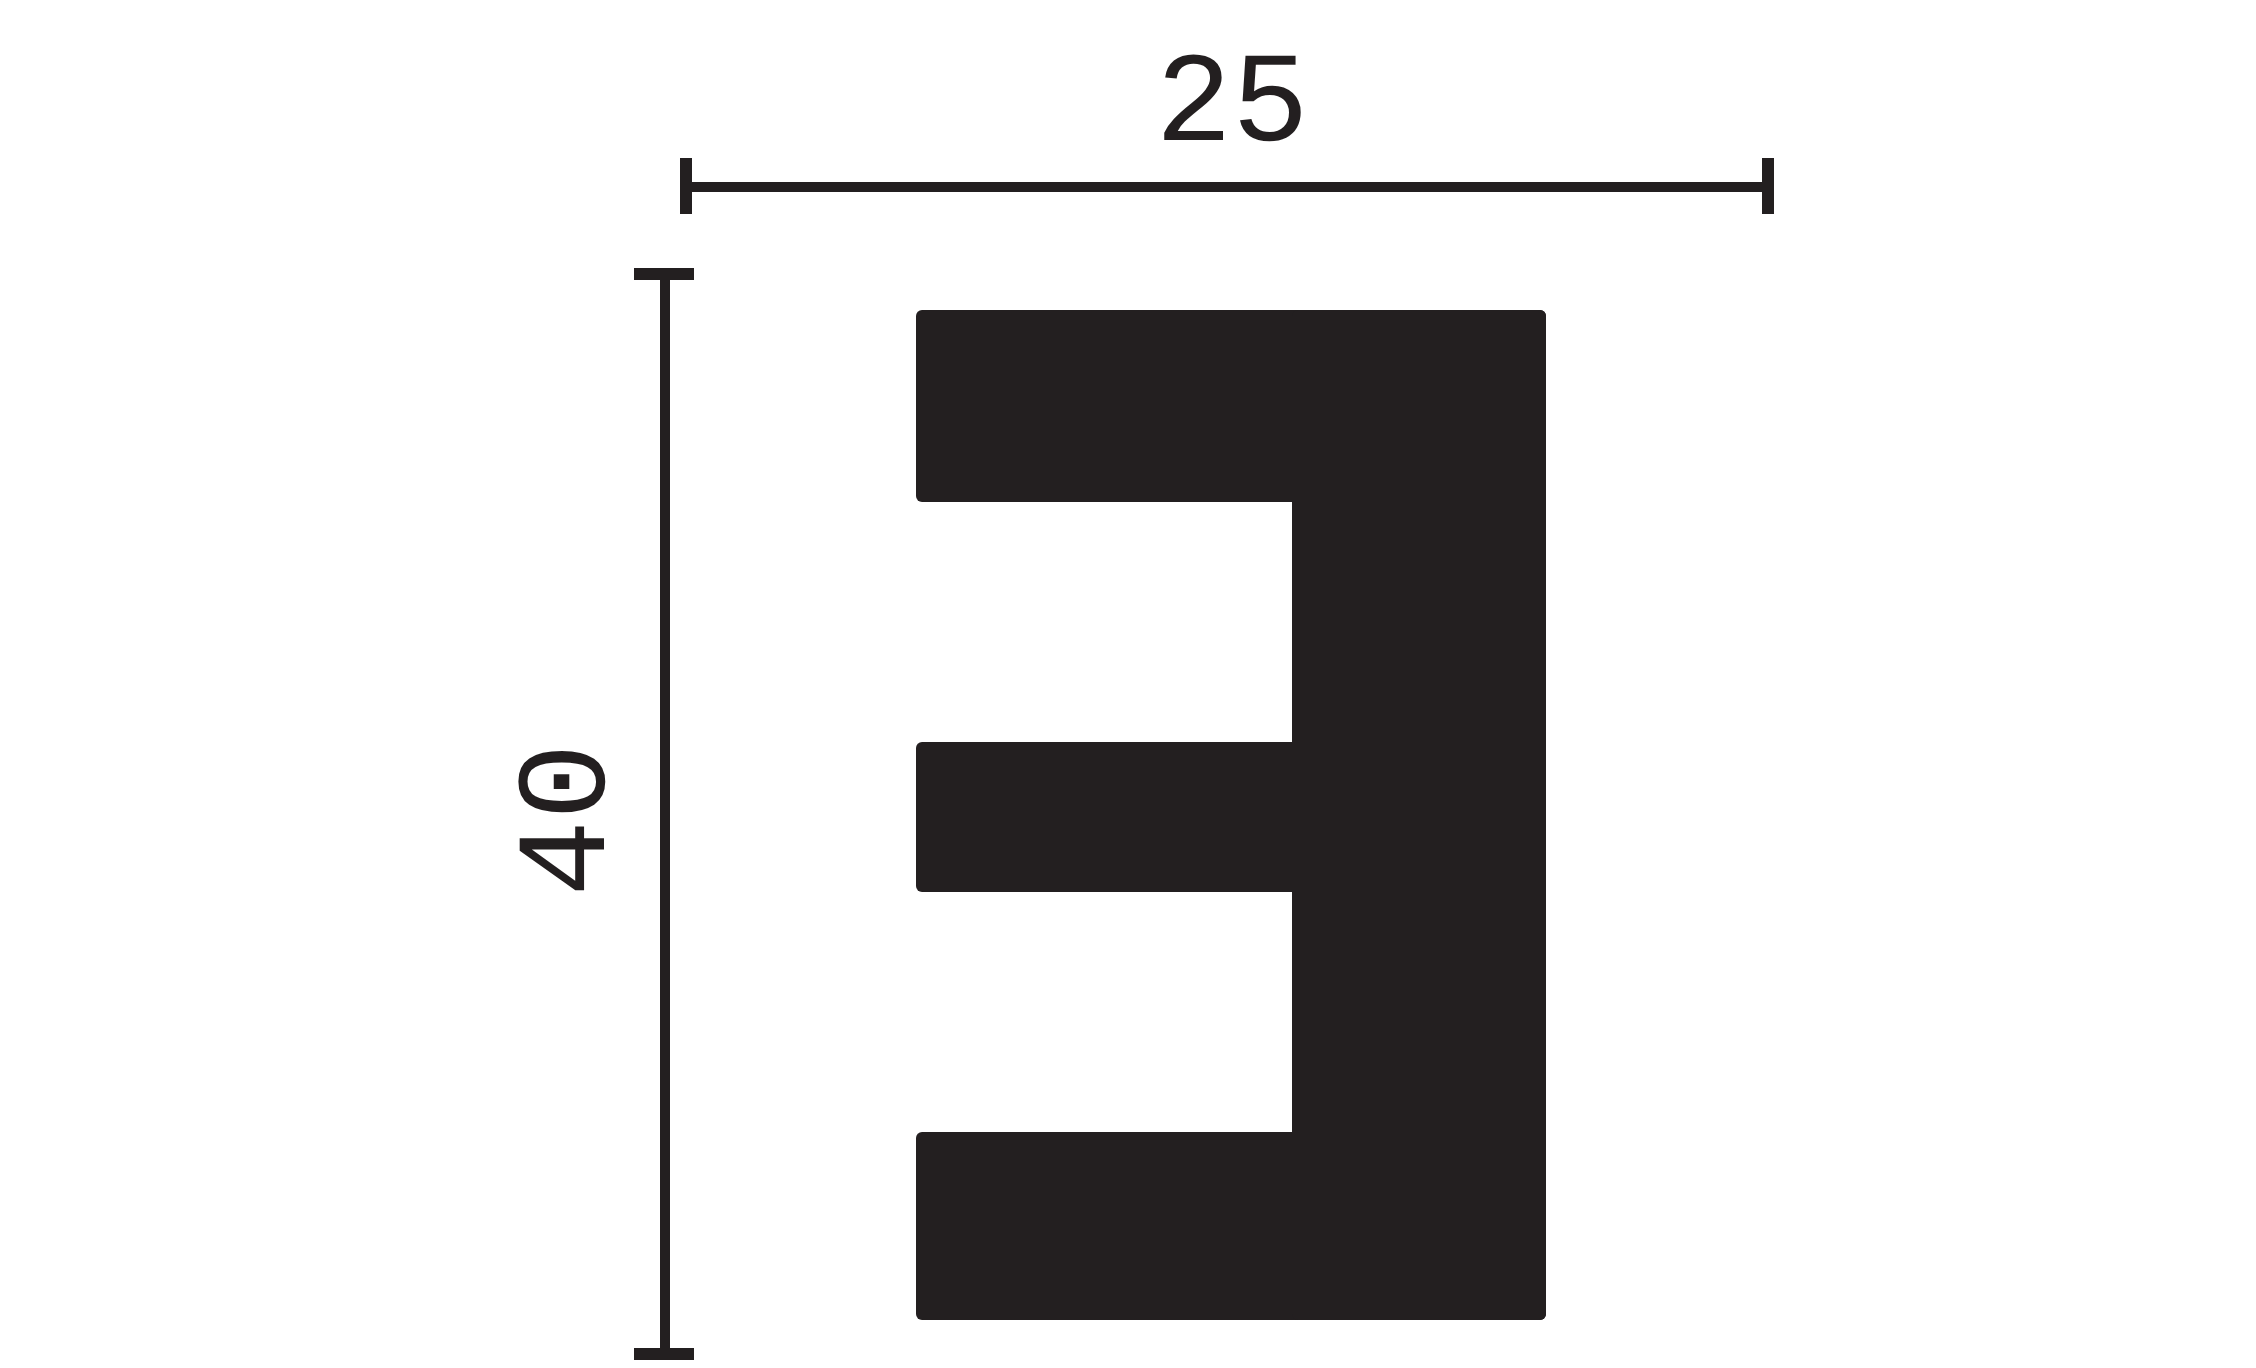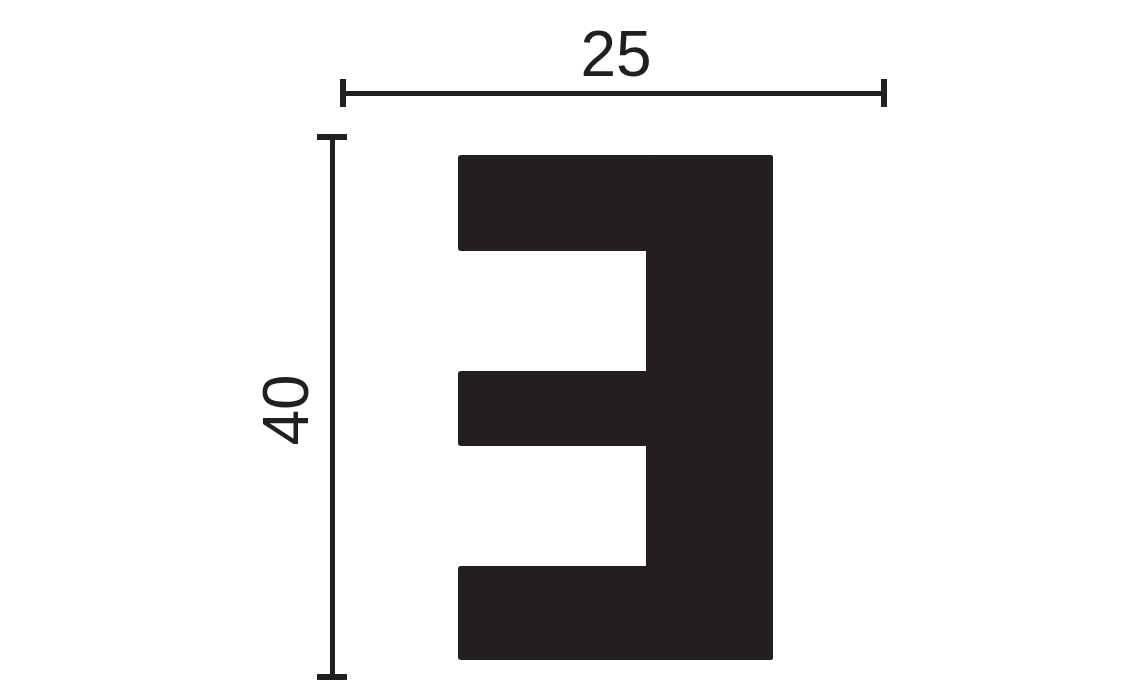--- a/index.html
+++ b/index.html
@@ -10,21 +10,21 @@
     margin: 0;
     padding: 0;
     background: var(--bg);
   }
   .canvas {
     position: relative;
     width: 1128px;
     height: 684px;
     background: var(--bg);
     overflow: hidden;
-    font-family: Liberation Sans, sans-serif;
+    font-family: Liberation Mono, monospace;
     color: var(--ink);
   }
 
   
   .dim-label {
     position: absolute;
     font-size: 64px;
     line-height: 1;
     font-weight: 400;
     letter-spacing: 0px;

